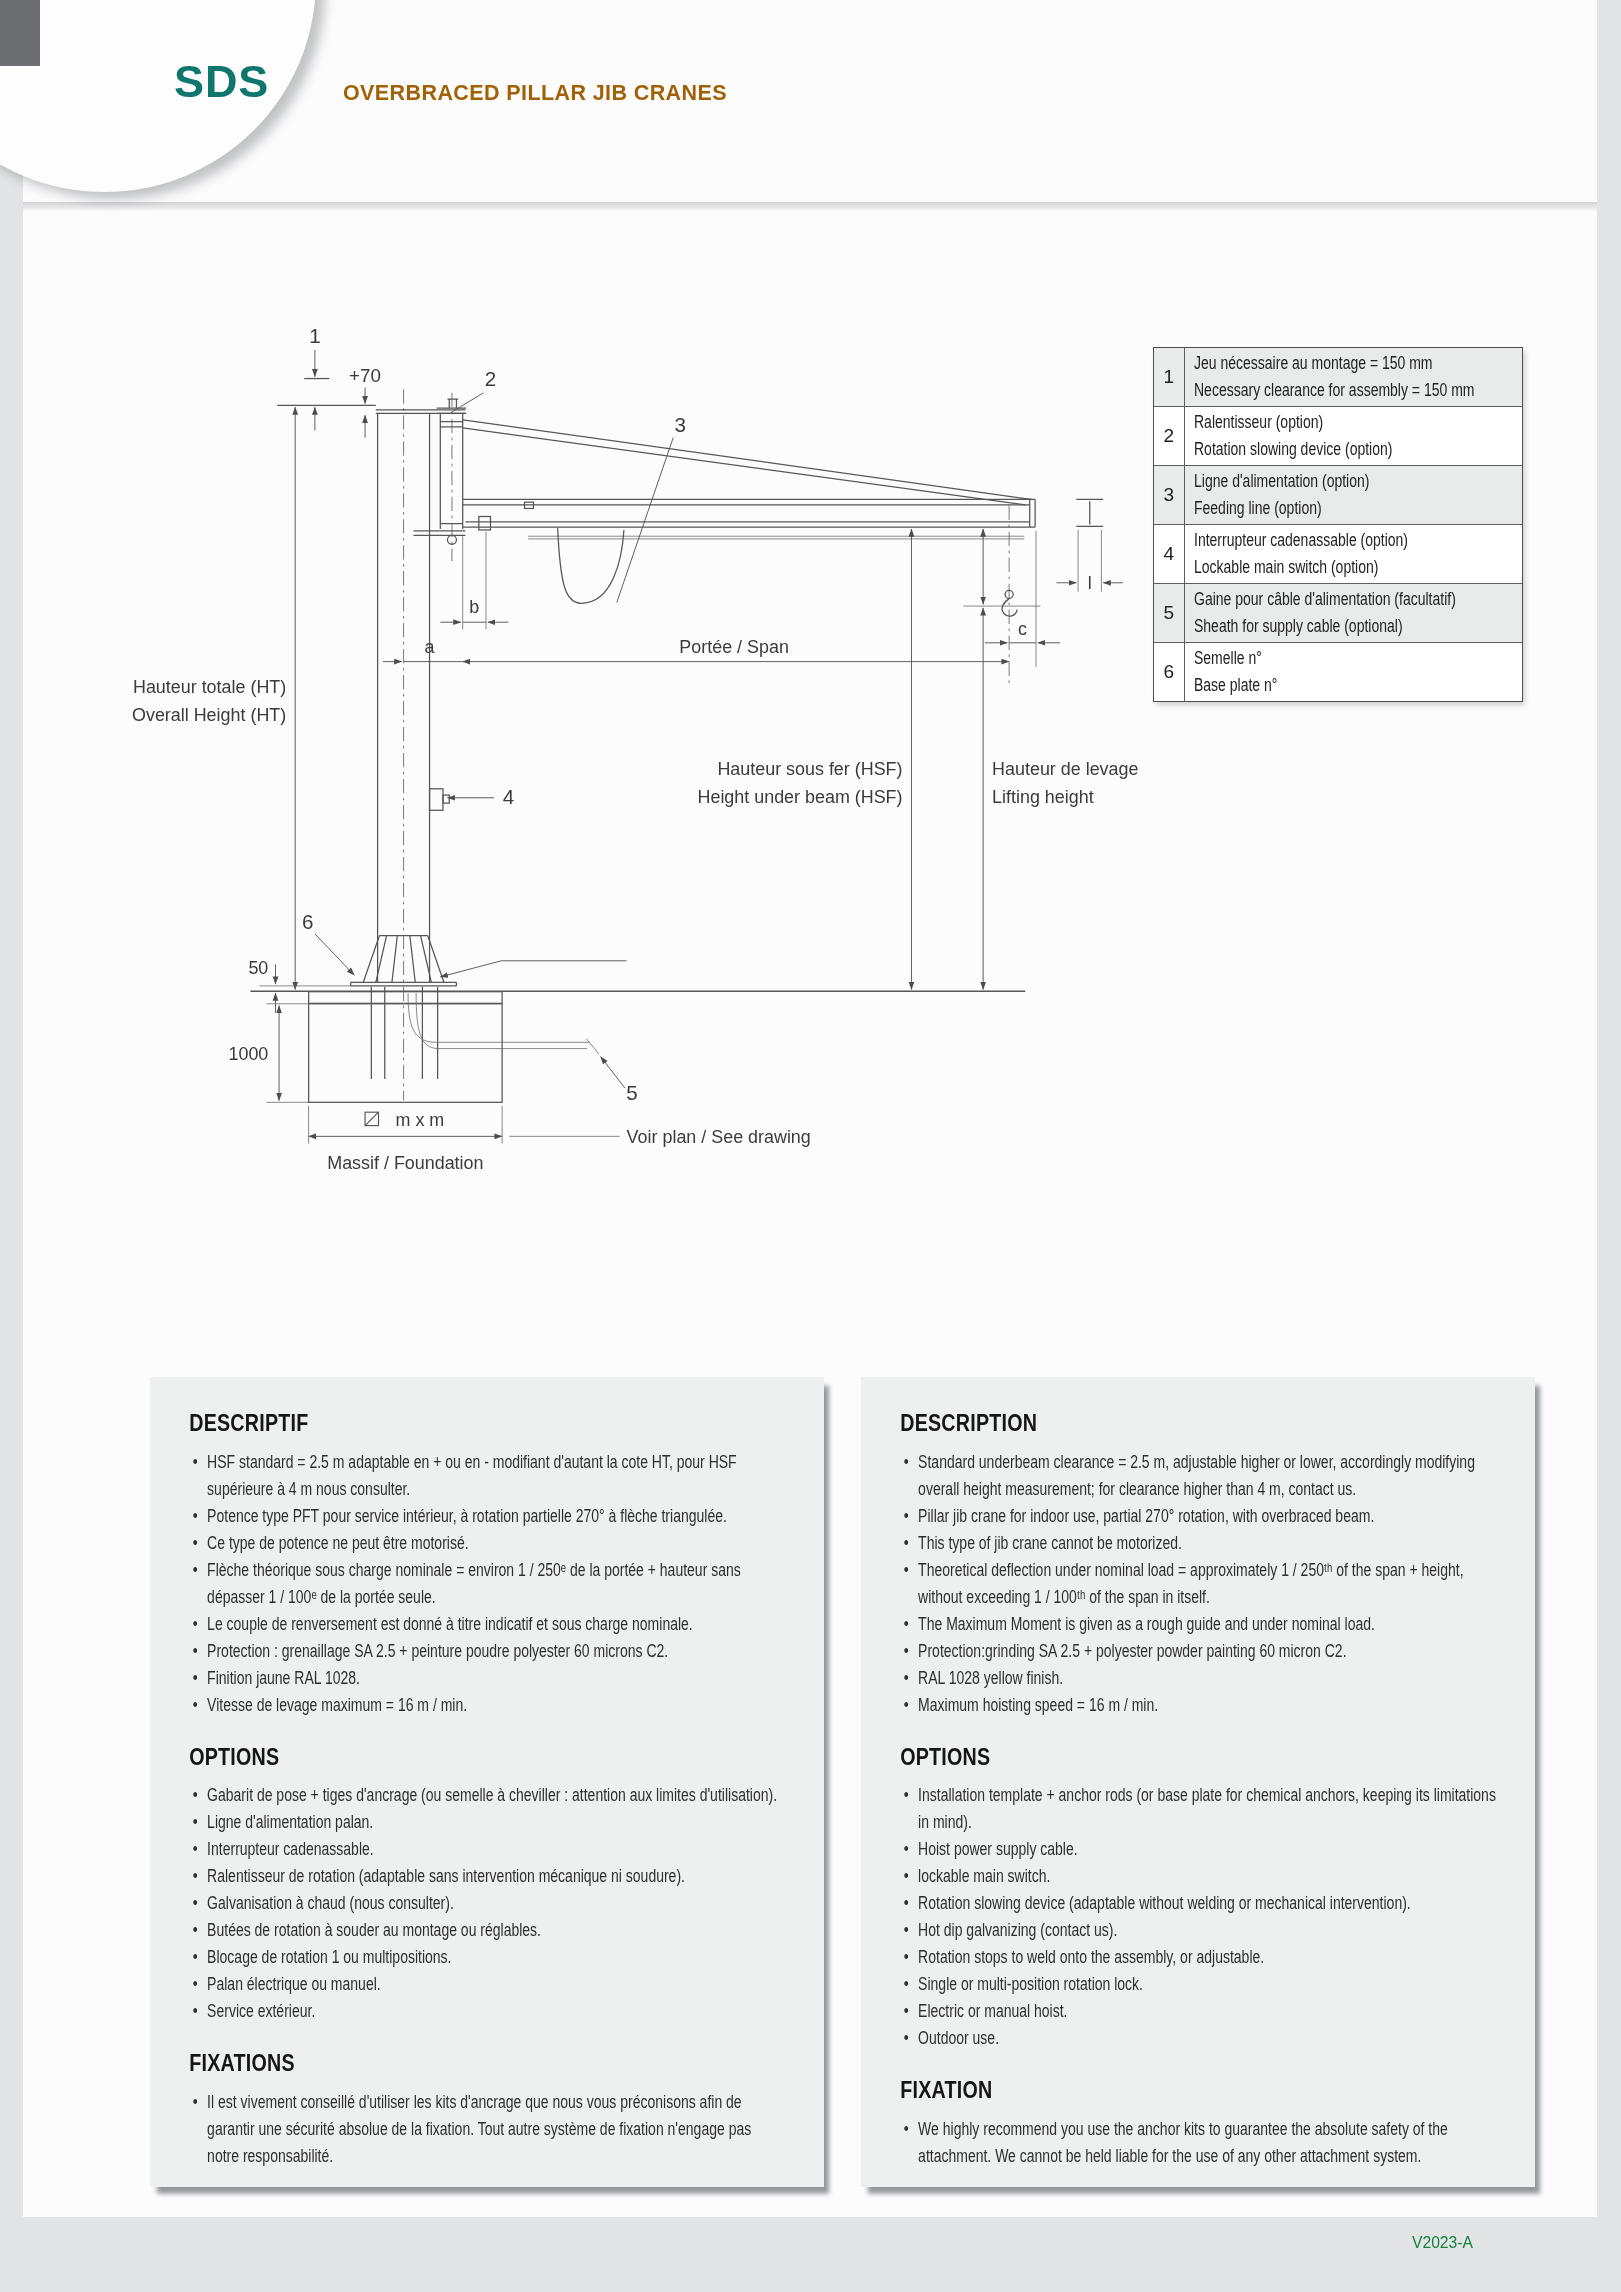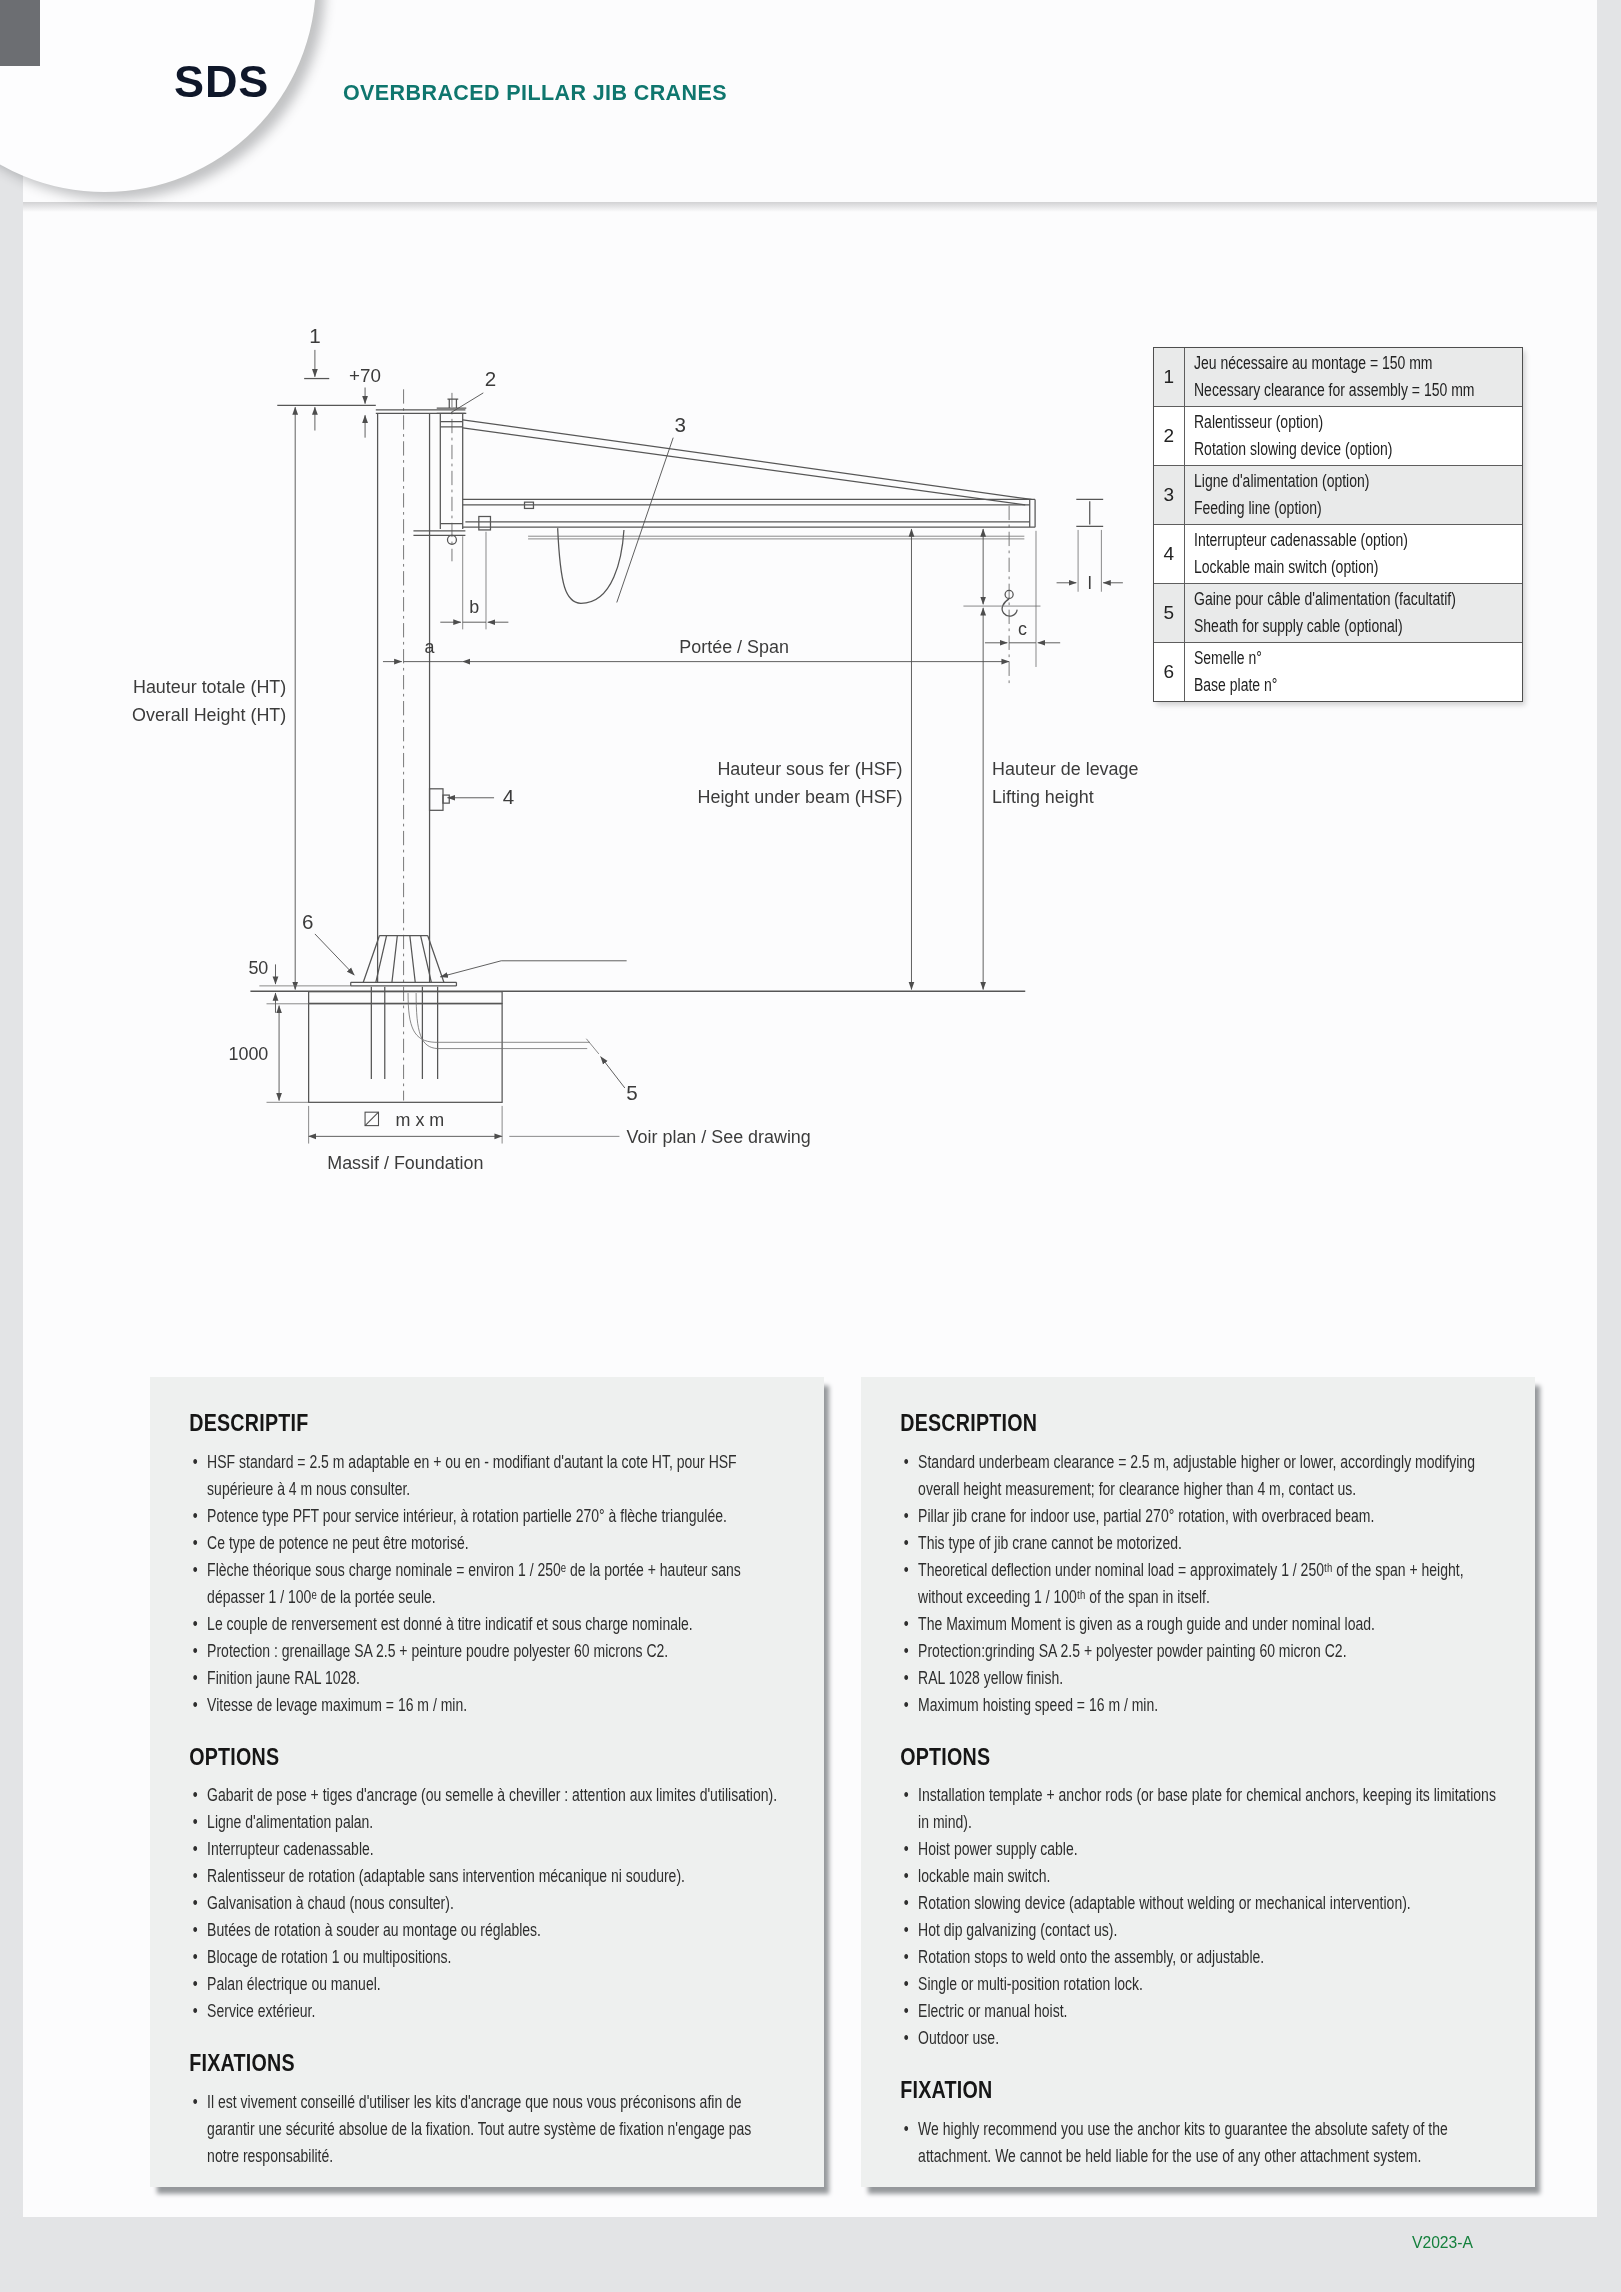--- a/index.html
+++ b/index.html
@@ -4,23 +4,23 @@
 <style>
   html,body{margin:0;padding:0;}
   body{background:#e3e4e6;font-family:"Liberation Sans","DejaVu Sans",sans-serif;}
   .stage{position:relative;width:1621px;height:2293px;overflow:hidden;background:#e3e4e6;}
   .paper{position:absolute;left:23px;top:0;width:1574px;height:2217px;background:#fcfcfd;}
   .header-shadow{position:absolute;left:23px;top:202px;width:1574px;height:9.9px;
     background:linear-gradient(to bottom,rgba(60,60,65,.22),rgba(60,60,65,0));z-index:1;}
   .logo-bubble{position:absolute;left:-107px;top:-231px;width:423px;height:423px;border-radius:50%;
     background:#fdfdfe;box-shadow:9px 7.2px 11.6px rgba(40,42,48,.28);z-index:2;}
   .corner-square{position:absolute;left:0;top:0;width:40px;height:66px;background:#6c6e72;z-index:3;}
-  .logo{position:absolute;left:174px;top:56px;font-size:45px;font-weight:bold;color:#0f172a;
+  .logo{position:absolute;left:174px;top:56px;font-size:45px;font-weight:bold;color:#0f766e;
     letter-spacing:0.9px;z-index:4;}
-  .title{position:absolute;left:343px;top:81px;font-size:21.5px;font-weight:bold;color:#0f766e;
+  .title{position:absolute;left:343px;top:81px;font-size:21.5px;font-weight:bold;color:#a16207;
     letter-spacing:0.4px;z-index:4;}
 
   .badge{position:absolute;left:1290px;top:220px;z-index:2;}
 
   .drawing{position:absolute;left:125px;top:296px;width:1057px;height:905px;}
   svg text{font-family:"Liberation Sans","DejaVu Sans",sans-serif;fill:#3b3b3b;}
   .dt{font-size:20px;}
   .dnum{font-size:23px;}
   .s path,.s rect,.s circle{stroke:#565656;stroke-width:1.4;fill:none;}
   .thinl{stroke:#6e6e6e !important;stroke-width:.9 !important;}

